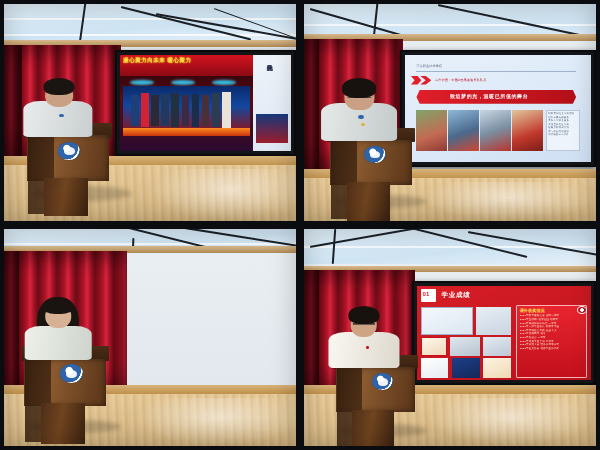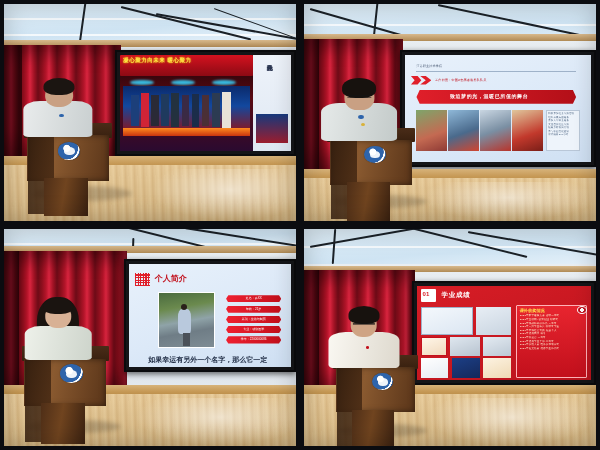--- a/index.html
+++ b/index.html
@@ -378,44 +378,20 @@
       <div class="cable" style="left:40%;top:-2%;width:46%;height:1.5px;transform:rotate(14deg);"></div>
       <div class="cable" style="left:62%;top:-1%;width:44%;height:1.5px;transform:rotate(9deg);"></div>
       <div class="cable" style="left:44%;top:4%;width:1.5px;height:10%;transform:rotate(2deg);"></div>
 
       <div class="backwall" style="top:8%;height:66%"></div>
       <div class="valance" style="top:8%;height:3%"></div>
 
       <div class="curtain" style="left:0;width:42%;top:10%;bottom:22%;"></div>
       <div class="curtain dark" style="left:0;width:5%;top:10%;bottom:22%;"></div>
 
-      <div class="ledframe" style="left:41%;top:14%;width:59%;height:52%;">
-        <div class="ledscreen">
-          <div class="slide slide-light">
-            <div style="position:absolute;left:4%;top:8%;width:9%;height:13%;background:
-                 repeating-linear-gradient(0deg,#e01f2a 0 1.2px,transparent 1.2px 2.6px),
-                 repeating-linear-gradient(90deg,#e01f2a 0 1.2px,transparent 1.2px 2.6px);"></div>
-            <div class="slide-title" style="left:16%;top:8%;font-size:8px;color:#c2101c">个人简介</div>
-
-            <div class="thumb" style="left:18%;top:27%;width:35%;height:54%;background:linear-gradient(170deg,#4a6b3f 0%,#6b8a4e 28%,#8fa3a8 52%,#6f7d86 70%,#7e8c94 100%);border:0.6px solid #ffffff">
-              <i style="position:absolute;left:34%;top:30%;width:24%;height:46%;background:#b9c9dd;display:block;border-radius:30% 30% 20% 20%"></i>
-              <i style="position:absolute;left:40%;top:20%;width:12%;height:12%;background:#2a201a;display:block;border-radius:50%"></i>
-              <i style="position:absolute;left:44%;top:74%;width:12%;height:24%;background:#4a5058;display:block"></i>
-            </div>
-
-            <div class="redpill" style="left:60%;top:30%;width:34%;height:7%;line-height:7px;clip-path:polygon(4% 0,96% 0,100% 50%,96% 100%,4% 100%,0 50%)">姓名：秦XX</div>
-            <div class="redpill" style="left:60%;top:40%;width:34%;height:7%;line-height:7px;clip-path:polygon(4% 0,96% 0,100% 50%,96% 100%,4% 100%,0 50%)">年龄：21岁</div>
-            <div class="redpill" style="left:60%;top:50%;width:34%;height:7%;line-height:7px;clip-path:polygon(4% 0,96% 0,100% 50%,96% 100%,4% 100%,0 50%)">系别：生物与制药</div>
-            <div class="redpill" style="left:60%;top:60%;width:34%;height:7%;line-height:7px;clip-path:polygon(4% 0,96% 0,100% 50%,96% 100%,4% 100%,0 50%)">专业：动物医学</div>
-            <div class="redpill" style="left:60%;top:70%;width:34%;height:7%;line-height:7px;clip-path:polygon(4% 0,96% 0,100% 50%,96% 100%,4% 100%,0 50%)">学号：2200000086</div>
-
-            <div class="slide-title" style="left:12%;top:88%;font-size:7px;color:#1d2a42">如果幸运有另外一个名字，那么它一定</div>
-          </div>
-        </div>
-      </div>
 
       <div class="stagefront" style="top:72%;height:5%"></div>
       <div class="floor" style="top:76%;height:24%"></div>
       <div class="floorshine" style="left:45%;top:78%;width:58%;height:22%"></div>
 
       <div class="shadow-soft" style="left:8%;top:88%;width:32%;height:6%"></div>
       <div class="podium" style="left:6%;top:54%;width:30%;height:44%;">
         <div class="top"></div>
         <div class="face"></div>
         <div class="sidepanel"></div>

